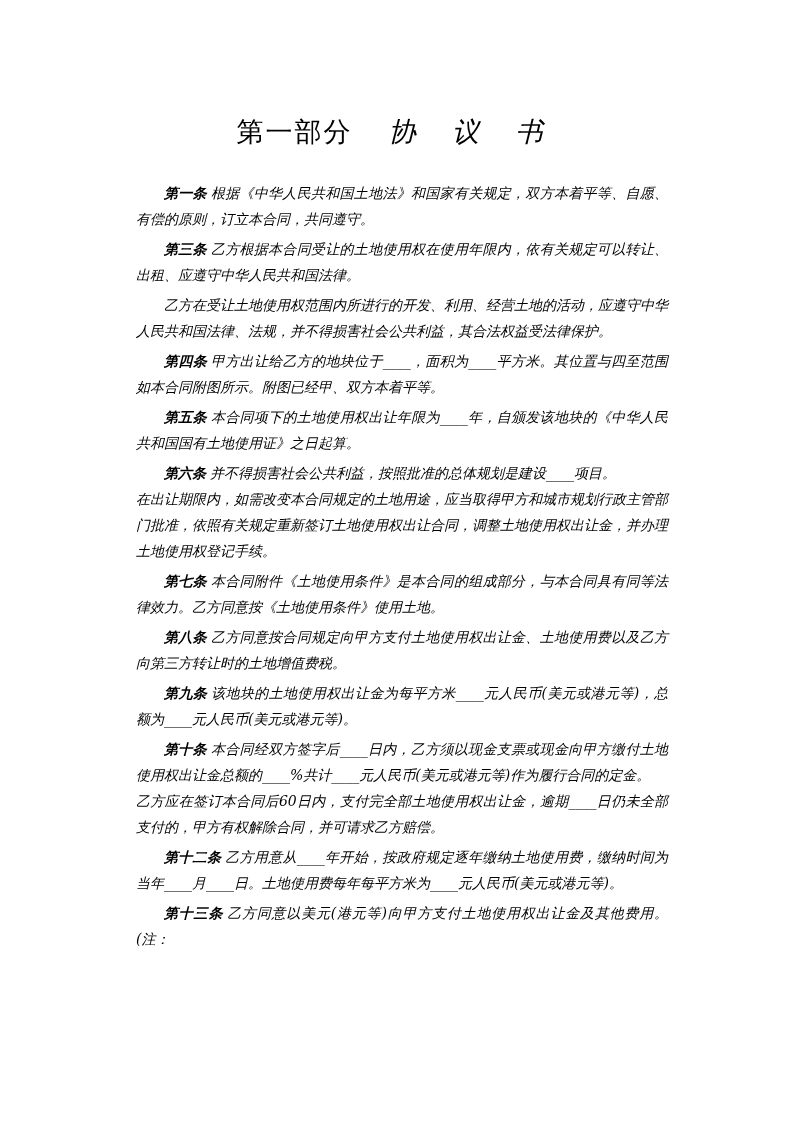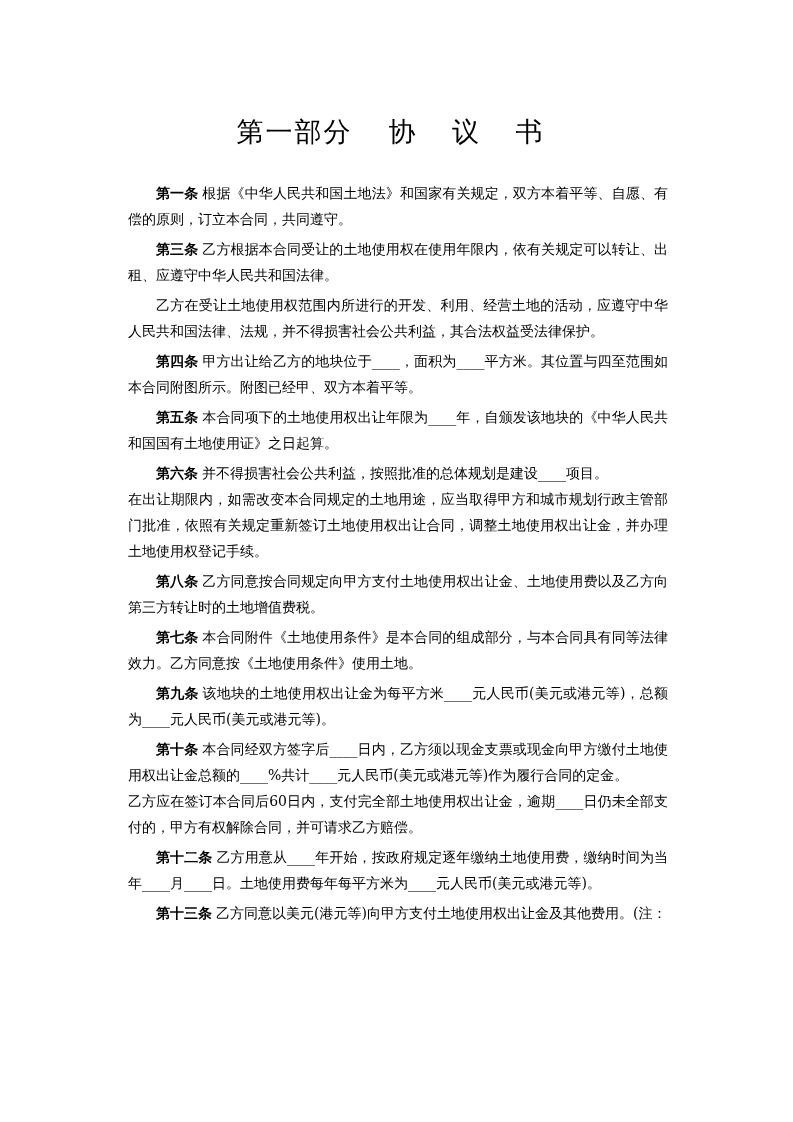--- a/index.html
+++ b/index.html
@@ -3,47 +3,47 @@
   <meta charset="utf-8">
   <style>
     html, body { margin: 0; padding: 0; background: #ffffff; }
     body { width: 793px; height: 1122px; position: relative; overflow: hidden; color: #000; }
     .page { position: absolute; left: 0; top: 0; width: 793px; height: 1122px; background: #fff; }
     .title {
       position: absolute; left: 0; top: 112px; width: 793px; text-align: center;
       font-family: "DejaVu Sans", sans-serif; font-size: 27px; letter-spacing: 2px; line-height: 40px;
     }
     .title .gap { display: inline-block; width: 36px; }
-    .title .spaced { letter-spacing: 14px; }
+    .title .spaced { letter-spacing: 14px; font-style: italic; }
     .body {
       position: absolute; left: 128px; top: 180px; width: 540px;
       font-family: "DejaVu Serif", serif; font-size: 14px; line-height: 26px;
       text-align: justify;
     }
-    .para { margin: 0 0 4px 0; text-indent: 28px; }
+    .para { margin: 0 0 4px 8px; text-indent: 28px; font-style: italic; }
     .para.noindent { text-indent: 0; }
     .art { font-family: "DejaVu Sans", sans-serif; font-weight: bold; margin-right: 4px; }
   </style>
 </head>
 <body>
 
 <div class="page">
   <div class="title">
     <span>第一部分</span><span class="gap"></span><span class="spaced">协 议 书</span>
   </div>
 
   <div class="body">
     <p class="para"><span class="art">第一条</span><span>根据《中华人民共和国土地法》和国家有关规定，双方本着平等、自愿、有偿的原则，订立本合同，共同遵守。</span></p>
     <p class="para"><span class="art">第三条</span><span>乙方根据本合同受让的土地使用权在使用年限内，依有关规定可以转让、出租、应遵守中华人民共和国法律。</span></p>
     <p class="para"><span>乙方在受让土地使用权范围内所进行的开发、利用、经营土地的活动，应遵守中华人民共和国法律、法规，并不得损害社会公共利益，其合法权益受法律保护。</span></p>
     <p class="para"><span class="art">第四条</span><span>甲方出让给乙方的地块位于____，面积为____平方米。其位置与四至范围如本合同附图所示。附图已经甲、双方本着平等。</span></p>
     <p class="para"><span class="art">第五条</span><span>本合同项下的土地使用权出让年限为____年，自颁发该地块的《中华人民共和国国有土地使用证》之日起算。</span></p>
     <p class="para" style="margin-bottom:0"><span class="art">第六条</span><span>并不得损害社会公共利益，按照批准的总体规划是建设____项目。</span></p>
     <p class="para noindent"><span>在出让期限内，如需改变本合同规定的土地用途，应当取得甲方和城市规划行政主管部门批准，依照有关规定重新签订土地使用权出让合同，调整土地使用权出让金，并办理土地使用权登记手续。</span></p>
+    <p class="para"><span class="art">第七条</span><span>本合同附件《土地使用条件》是本合同的组成部分，与本合同具有同等法律效力。乙方同意按《土地使用条件》使用土地。</span></p>
     <p class="para"><span class="art">第八条</span><span>乙方同意按合同规定向甲方支付土地使用权出让金、土地使用费以及乙方向第三方转让时的土地增值费税。</span></p>
-    <p class="para"><span class="art">第七条</span><span>本合同附件《土地使用条件》是本合同的组成部分，与本合同具有同等法律效力。乙方同意按《土地使用条件》使用土地。</span></p>
     <p class="para"><span class="art">第九条</span><span>该地块的土地使用权出让金为每平方米____元人民币(美元或港元等)，总额为____元人民币(美元或港元等)。</span></p>
     <p class="para" style="margin-bottom:0"><span class="art">第十条</span><span>本合同经双方签字后____日内，乙方须以现金支票或现金向甲方缴付土地使用权出让金总额的____%共计____元人民币(美元或港元等)作为履行合同的定金。</span></p>
     <p class="para noindent"><span>乙方应在签订本合同后60日内，支付完全部土地使用权出让金，逾期____日仍未全部支付的，甲方有权解除合同，并可请求乙方赔偿。</span></p>
     <p class="para"><span class="art">第十二条</span><span>乙方用意从____年开始，按政府规定逐年缴纳土地使用费，缴纳时间为当年____月____日。土地使用费每年每平方米为____元人民币(美元或港元等)。</span></p>
     <p class="para"><span class="art">第十三条</span><span>乙方同意以美元(港元等)向甲方支付土地使用权出让金及其他费用。(注：</span></p>
   </div>
 </div>
 
 </body></html>

